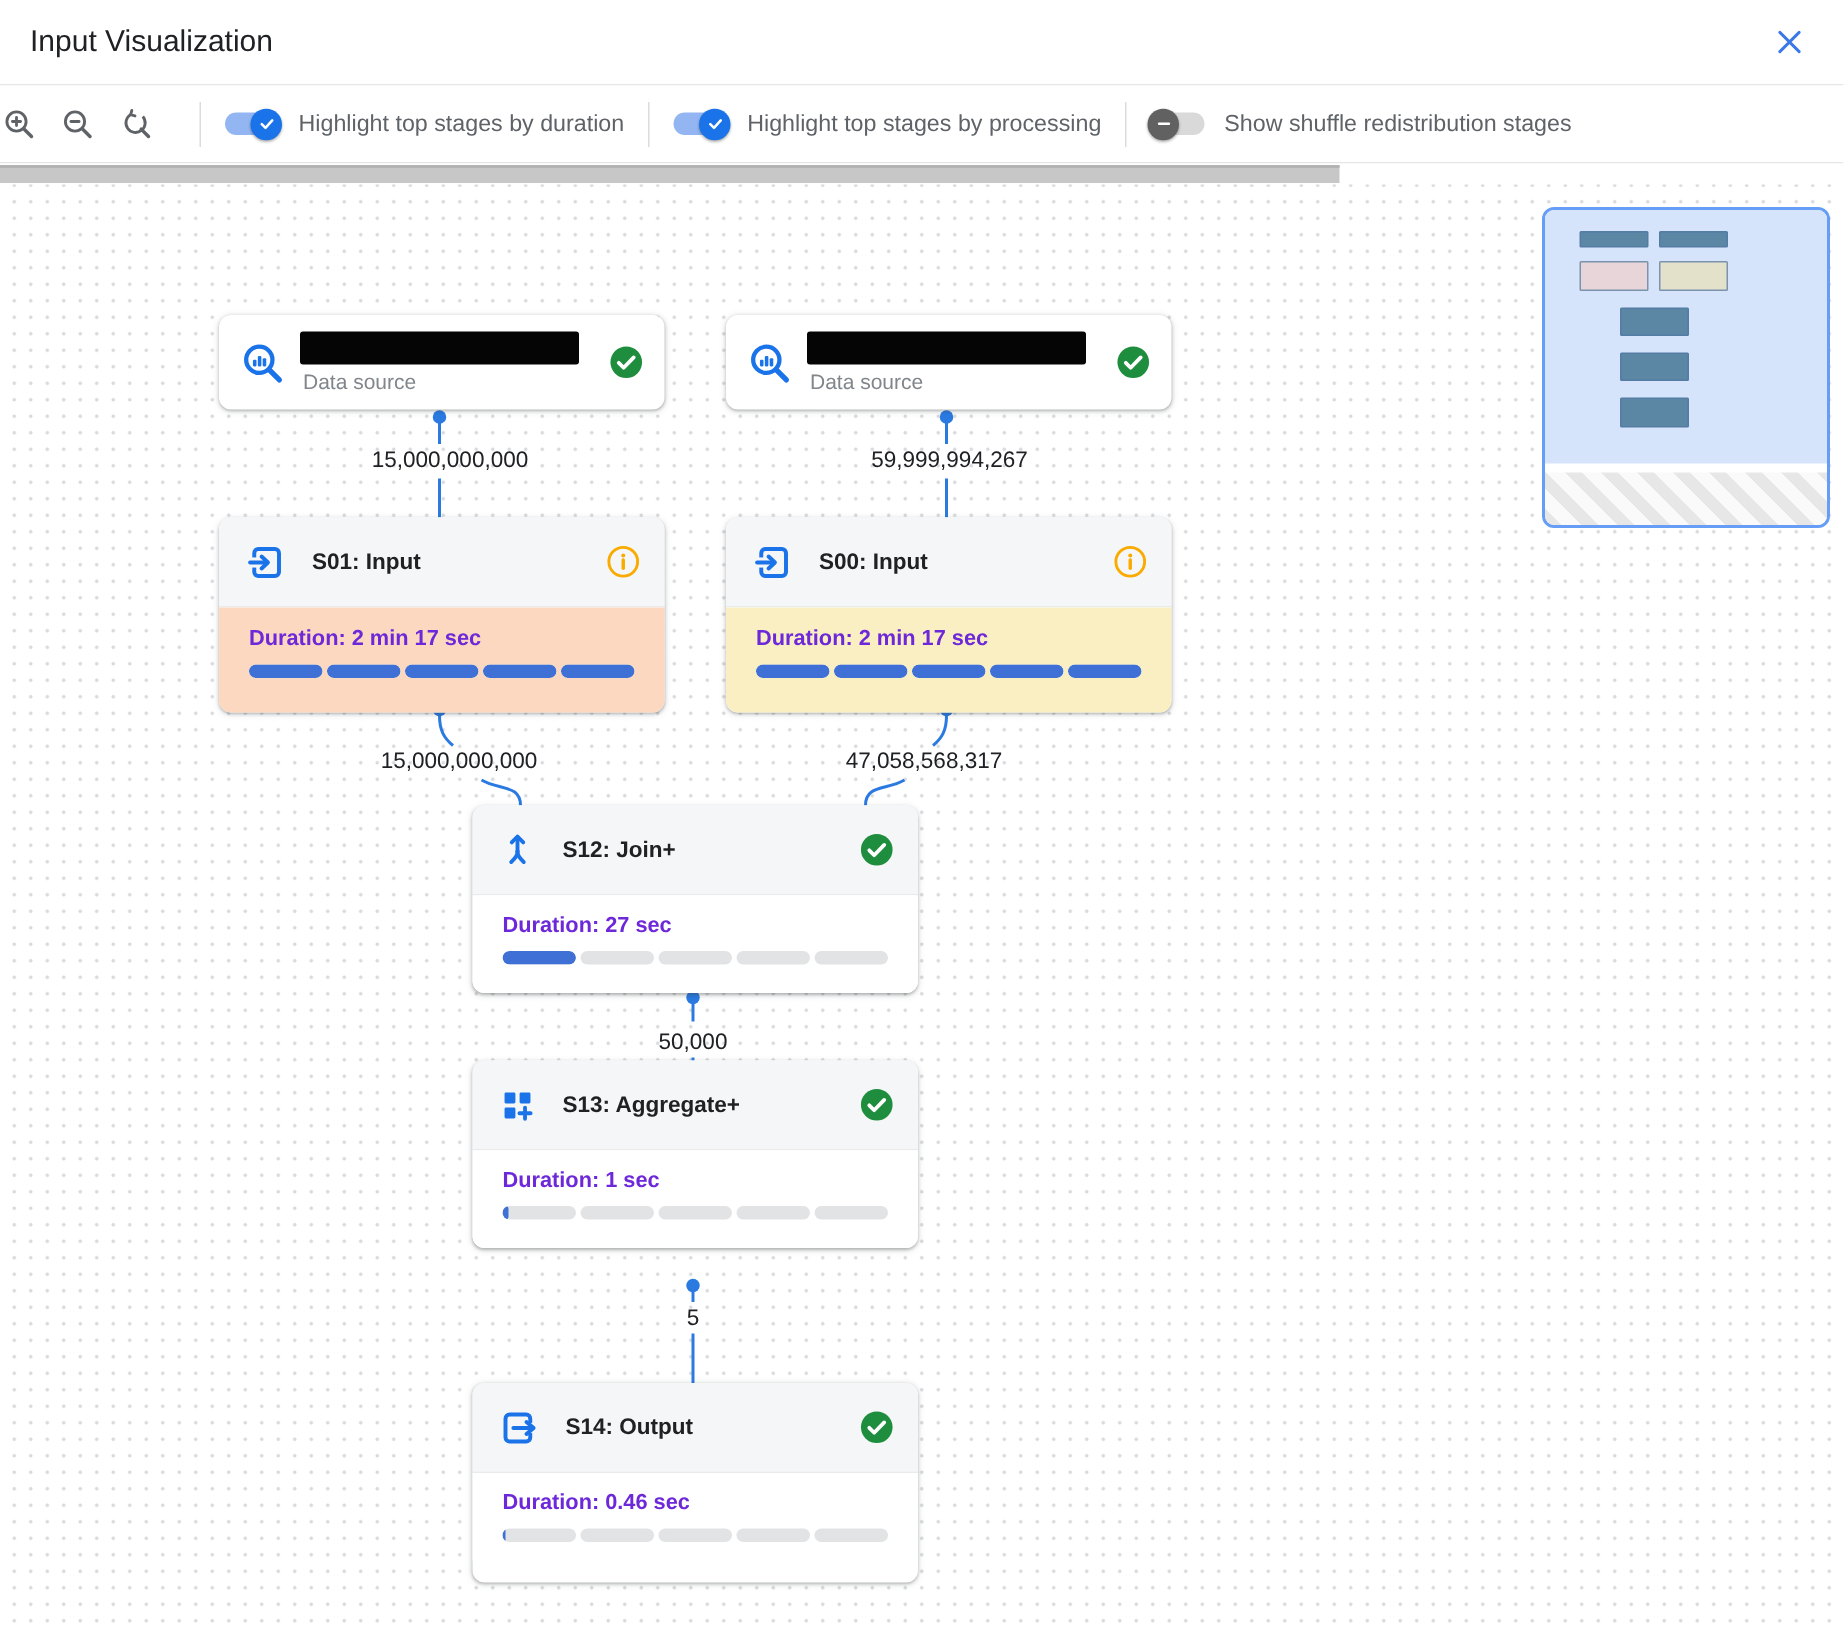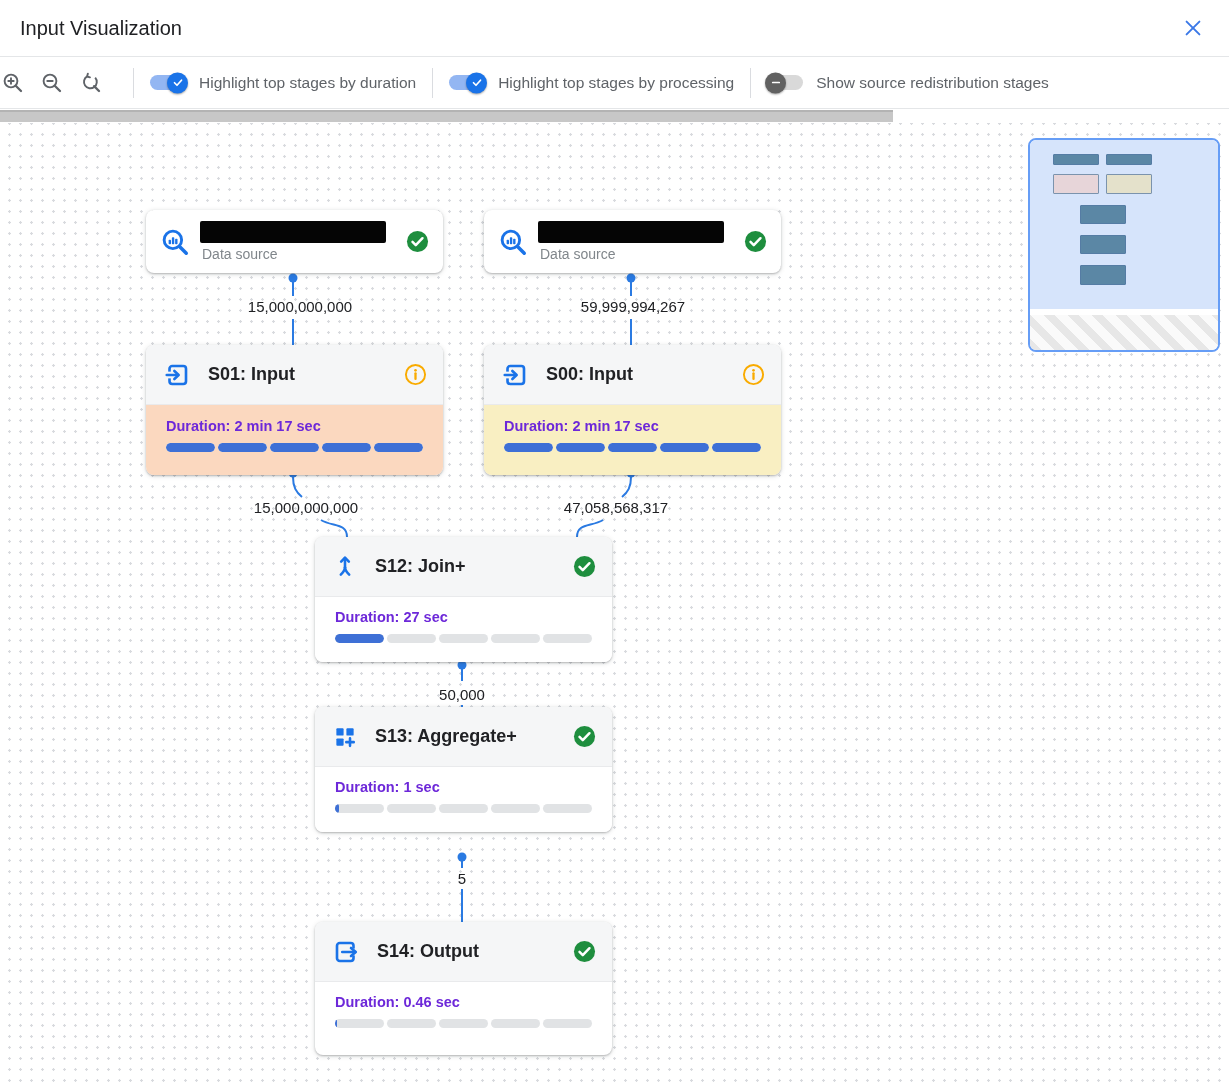--- a/index.html
+++ b/index.html
@@ -34,21 +34,21 @@
             background-image:radial-gradient(circle,#d8dade 1.05px, transparent 1.45px);
             background-size:11px 11px; background-position:4px 6px; }
   .edges-svg { position:absolute; left:0; top:0; pointer-events:none; }
   .edge-label { position:absolute; transform:translateX(-50%); font-size:15px; color:#202124; white-space:nowrap; }
 
   
   .node { position:absolute; width:297px; background:#fff; border-radius:8px;
           box-shadow:0 1px 2px rgba(60,64,67,.3), 0 1px 5px rgba(60,64,67,.18); cursor:pointer; }
   .node-row { display:flex; align-items:center; padding:0 14px; height:63px; }
   .node-header { display:flex; align-items:center; padding:0 16px; height:60px; background:#f5f6f7; border-radius:8px 8px 0 0; border-bottom:1px solid #e9eaec; }
-  .node-title { font-size:18px; font-weight:700; color:#202124; margin-left:16px;text-align:center; }
+  .node-title { font-size:15px; font-weight:700; color:#202124; margin-left:16px;text-align:center; }
   .spacer { margin-left:auto; }
   .ds-mid { display:flex; flex-direction:column; margin-left:10px; }
   .redacted { width:186px; height:22px; background:#050505; border-radius:2px; }
   .ds-subtitle { font-size:14px; color:#80868b; margin-top:3px; padding-left:2px; }
 
   .durbox { height:70px; padding:13px 20px 0; border-radius:0 0 8px 8px; }
   .durbox.plain { height:65px; padding-top:12px; background:#fff; }
   .durbox.hl-duration   { background:#fbd8bf; }
   .durbox.hl-processing { background:#f9efc2; }
   .dur-label { font-size:14.5px; font-weight:700; color:#6d28d9; }
@@ -131,21 +131,21 @@
   <div class="toggle-label">Highlight top stages by processing</div>
   <div class="tb-divider"></div>
 
   <div class="toggle" data-state="off">
     <div class="thumb">
       <svg width="12" height="12" viewBox="0 0 24 24">
           <path d="M5.5 12 H18.5" stroke="#fff" stroke-width="3.4" stroke-linecap="round"></path>
         </svg>
     </div>
   </div>
-  <div class="toggle-label">Show source redistribution stages</div>
+  <div class="toggle-label">Show shuffle redistribution stages</div>
 </div>
 
 <div class="hscroll">
   <div class="hscroll-thumb"></div>
 </div>
 
 <div class="canvas">
 
   <svg class="edges-svg" width="1229" height="967">
     <g stroke="#2a7ae2" stroke-width="2" fill="none">

